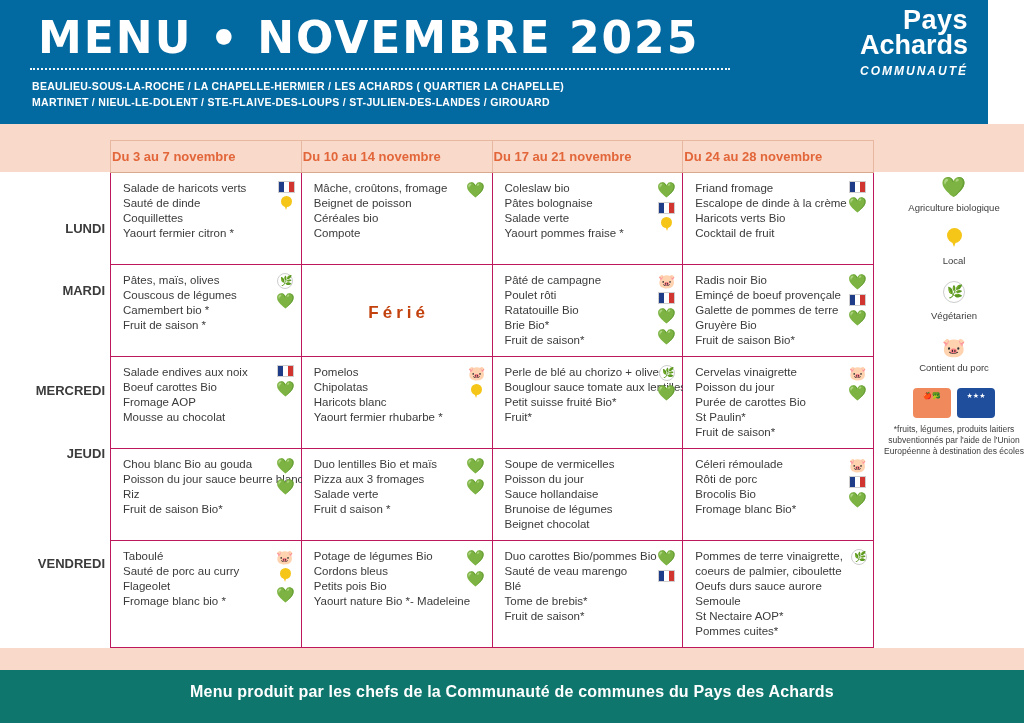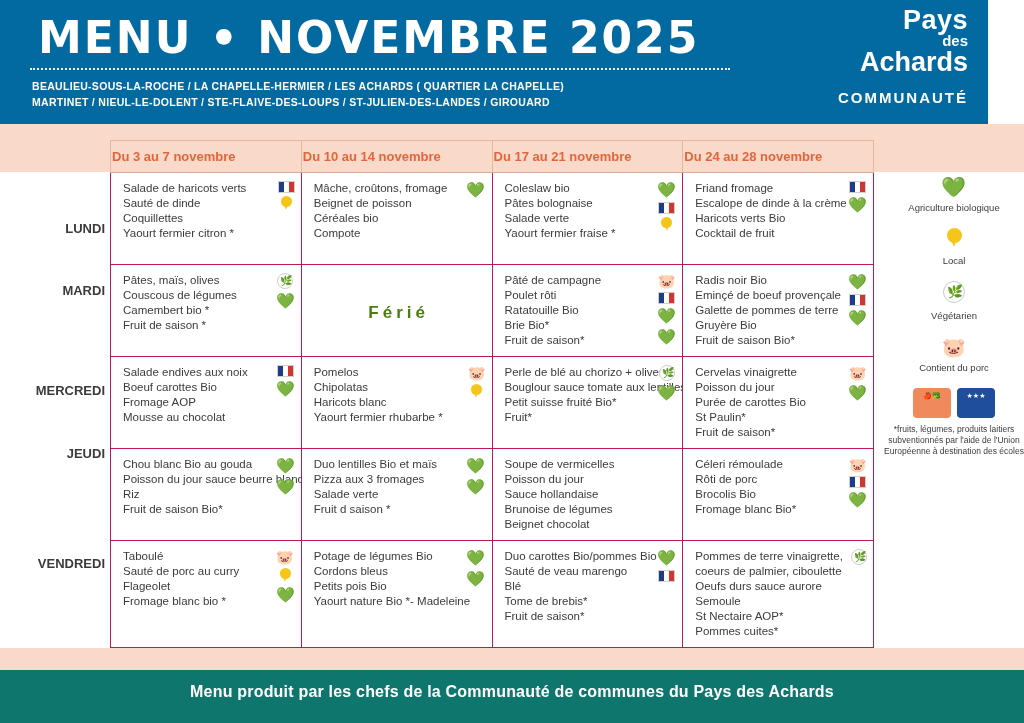--- a/index.html
+++ b/index.html
@@ -35,21 +35,21 @@
   }
   .towns .small { font-size:10.5px; font-weight:bold; }
 
   .logo {
     position:absolute; right:20px; top:8px; width:180px; height:90px;
     color:#ffffff; text-align:right;
   }
   .logo .l1 { font-size:27px; font-weight:bold; line-height:24px; letter-spacing:.5px;}
   .logo .l2 { font-size:15px; font-weight:bold; line-height:17px; }
   .logo .l3 { font-size:27px; font-weight:bold; line-height:26px; }
-  .logo .l4 { font-size:15px; font-weight:bold; letter-spacing:2px; margin-top:14px;}
+  .logo .l4 { font-size:12px; font-weight:bold; letter-spacing:2px; margin-top:6px;font-style:italic;}
 
   
   .peach-band {
     position:absolute; left:0; top:124px; width:1024px; height:48px;
     background:#f9d9c9;
   }
 
   
   .grid {
     position:absolute; left:110px; top:140px; width:764px;
@@ -74,21 +74,21 @@
     background:#ffffff;
   }
   .cell ul { margin:0; padding:0; list-style:none; }
   .cell li { font-size:11.5px; line-height:15px; color:#3b3b3b; white-space:nowrap; }
   .icons {
     position:absolute; right:6px; top:8px;
     display:flex; flex-direction:column; align-items:center; gap:3px;
   }
   .ferie {
     text-align:center; font-size:17px; font-weight:bold; letter-spacing:4px;
-    color:#4d7c0f; padding-top:30px;
+    color:#c2410c; padding-top:30px;
   }
 
   
   .daylabel {
     position:absolute; left:0; width:105px; text-align:right;
     font-size:13px; font-weight:bold; color:#3b3b3b;
   }
   .flag {
     width:17px; height:12px; display:inline-block;
     background:linear-gradient(to right,#1f3c88 0 33.3%, #ffffff 33.3% 66.6%, #d0362f 66.6% 100%);
@@ -164,21 +164,20 @@
 
   <div class="header">
     <div class="menu-title">MENU • NOVEMBRE 2025</div>
     <div class="dotline"></div>
     <div class="towns">
       <div class="small">BEAULIEU-SOUS-LA-ROCHE / LA CHAPELLE-HERMIER / LES ACHARDS ( QUARTIER LA CHAPELLE)</div>
       <div class="small">MARTINET / NIEUL-LE-DOLENT / STE-FLAIVE-DES-LOUPS / ST-JULIEN-DES-LANDES / GIROUARD</div>
     </div>
     <div class="logo">
       <div class="l1">Pays</div>
-      <div class="l2">des</div>
       <div class="l3">Achards</div>
       <div class="l4">COMMUNAUTÉ</div>
     </div>
   </div>
 
   <div class="peach-band"></div>
 
   <div class="daylabel" style="top:190px;margin-top:31px;">LUNDI</div>
   <div class="daylabel" style="top:283px;">MARDI</div>
   <div class="daylabel" style="top:383px;">MERCREDI</div>
@@ -218,21 +217,21 @@
               </ul>
               <div class="icons">
                 <span class="leaf">💚</span>
               </div>
             </td>
             <td class="cell">
               <ul>
                 <li>Coleslaw bio</li>
                 <li>Pâtes bolognaise</li>
                 <li>Salade verte</li>
-                <li>Yaourt fermier fraise *</li>
+                <li>Yaourt pommes fraise *</li>
               </ul>
               <div class="icons">
                 <span class="leaf">💚</span>
                 <span class="flag"></span>
                 <span class="pin"></span>
               </div>
             </td>
             <td class="cell">
               <ul>
                 <li>Friand fromage</li>

